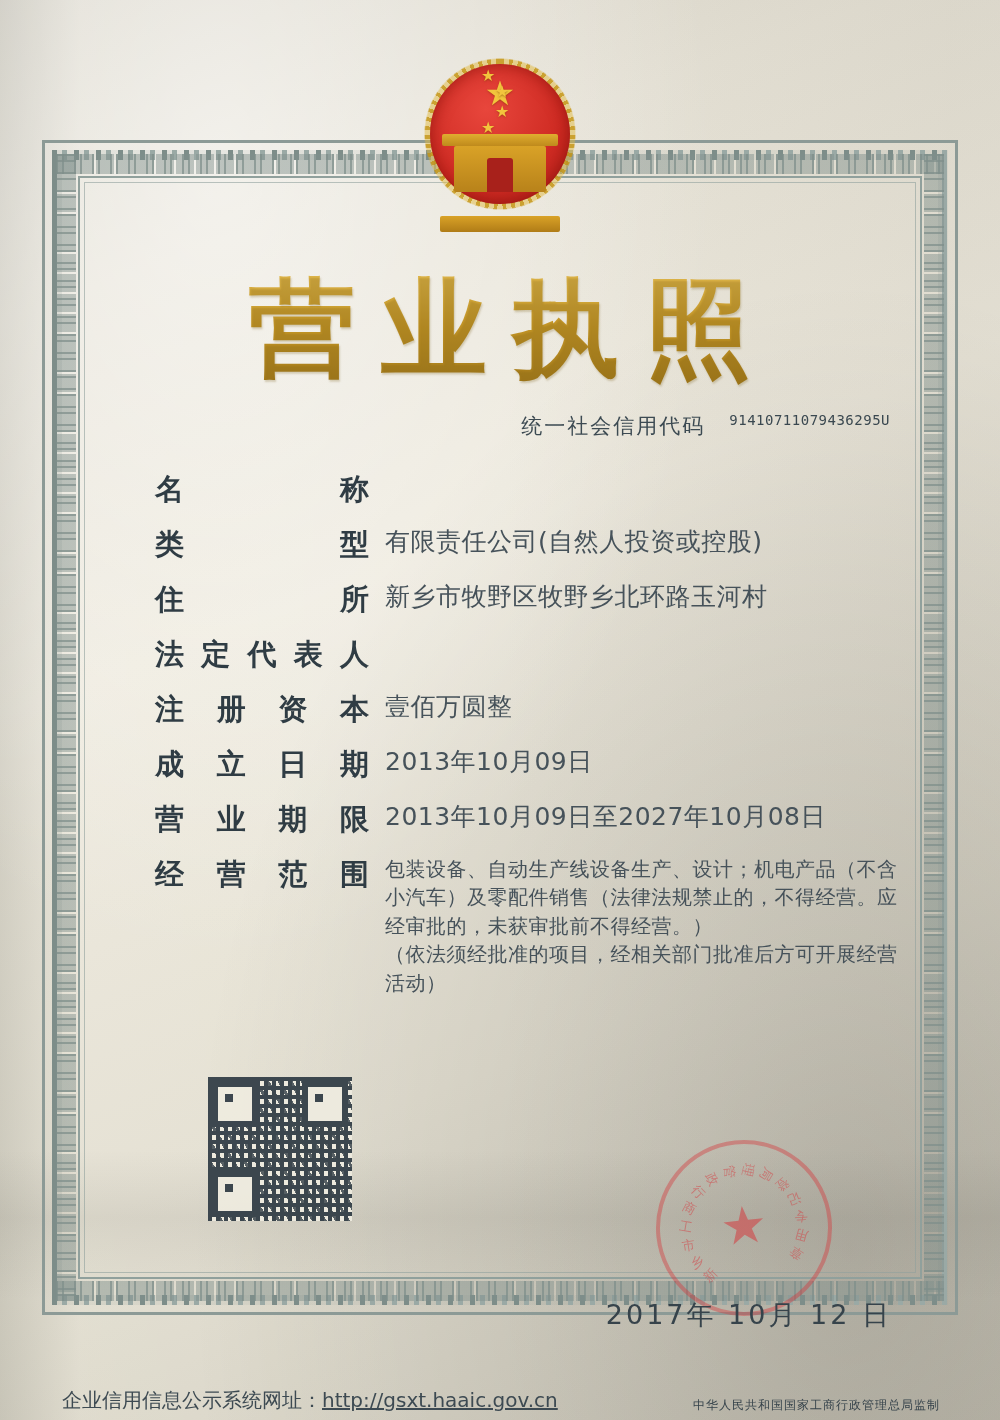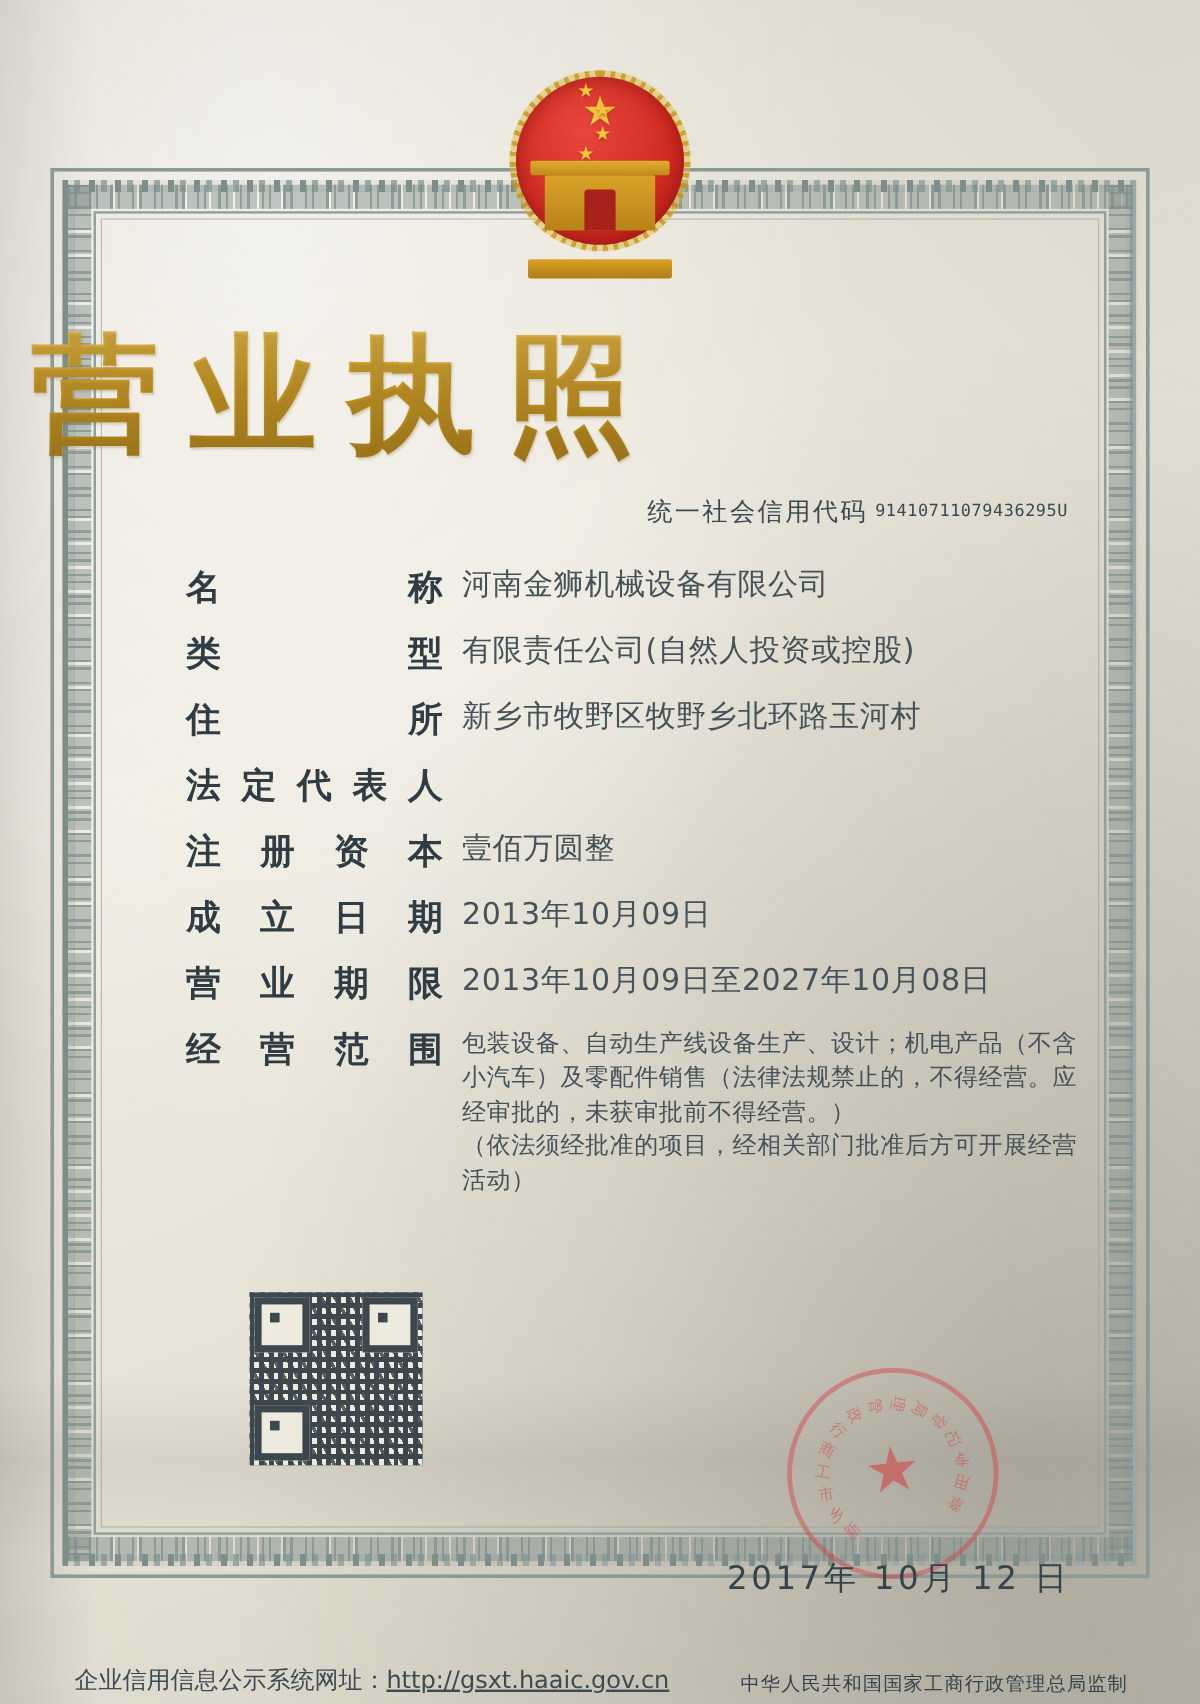--- a/index.html
+++ b/index.html
@@ -164,41 +164,42 @@
   .emblem .star.s1 { left: 86px; top: 40px; font-size: 16px; }
   .emblem .star.s2 { left: 100px; top: 56px; font-size: 16px; }
   .emblem .star.s3 { left: 100px; top: 76px; font-size: 16px; }
   .emblem .star.s4 { left: 86px; top: 92px; font-size: 16px; }
 
   
   .title {
     position: absolute;
     left: 0; right: 0;
     top: 258px;
+    text-align: center;
     font-family: Liberation Mono, monospace;
     font-weight: bold;
     font-size: 106px;
     letter-spacing: 26px;
     text-indent: 26px;
     color: #c89a26;
     background: linear-gradient(180deg, #e7c055 0%, #c39526 48%, #9d7418 100%);
     -webkit-background-clip: text;
             background-clip: text;
     -webkit-text-fill-color: transparent;
     text-shadow: 1px 2px 2px rgba(120,90,20,0.25);
   }
 
   
   .code-row {
     position: absolute;
     right: 110px;
     top: 412px;
     display: flex;
-    align-items: center;
-    gap: 6px;
+    align-items: flex-start;
+    gap: 24px;
   }
   .code-label {
     font-size: 21px;
     color: #3c4a52;
     letter-spacing: 2px;
   }
   .code-value {
     font-family: "DejaVu Sans Mono", "Liberation Mono", monospace;
     font-size: 14px;
     color: #3a4850;
@@ -335,21 +336,21 @@
     font-size: 20px;
     color: #3d4a52;
   }
   .footer-left .url {
     text-decoration: underline;
   }
   .footer-right {
     position: absolute;
     right: 60px;
     bottom: 6px;
-    font-size: 16px;
+    font-size: 12px;
     color: #36434b;
     letter-spacing: 1px;
   }
 </style>
 </head>
 <body>
 
 <div class="page">
 
   <div class="paper-shade"></div>
@@ -383,21 +384,20 @@
     <div class="code-value">91410711079436295U</div>
   </div>
 
   <div class="fields">
 
     <div class="row">
       <div class="row-label">
         <span>名</span>
         <span>称</span>
       </div>
-      <div class="row-value">河南金狮机械设备有限公司</div>
     </div>
 
     <div class="row">
       <div class="row-label">
         <span>类</span>
         <span>型</span>
       </div>
       <div class="row-value">有限责任公司(自然人投资或控股)</div>
     </div>
 

